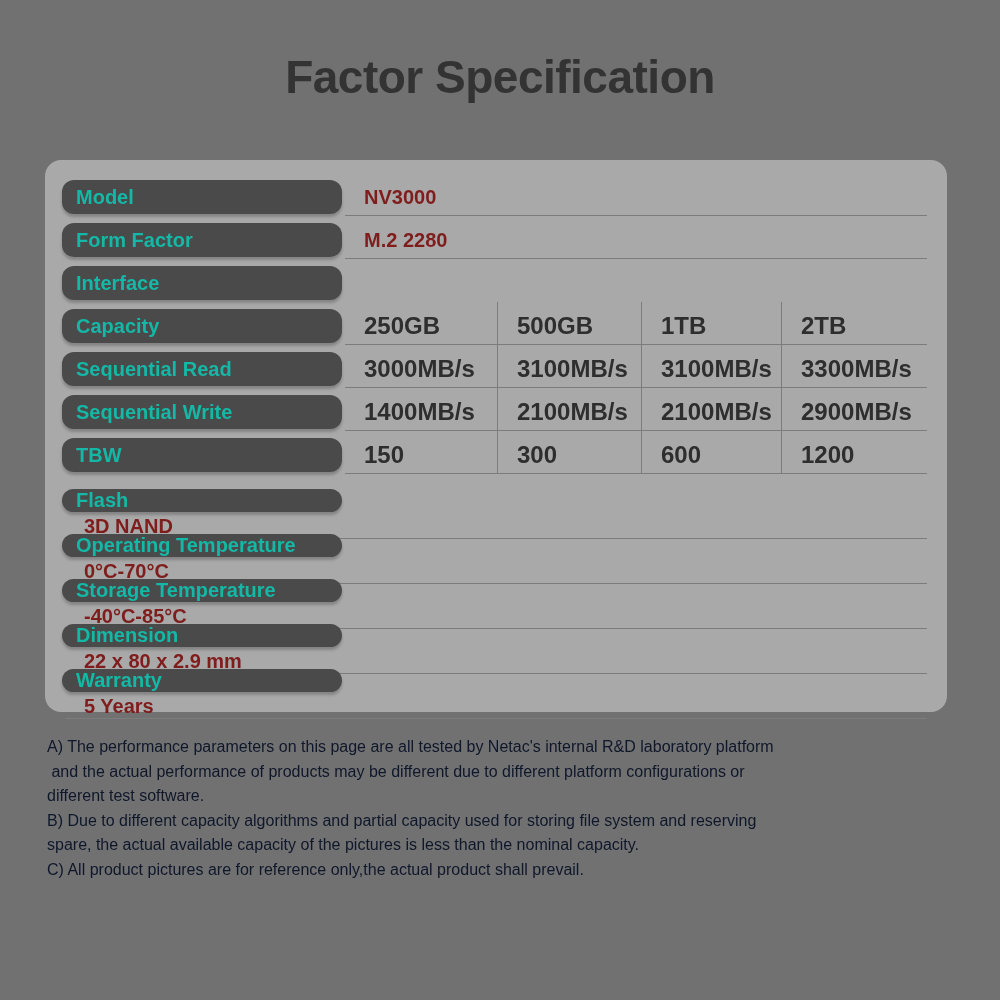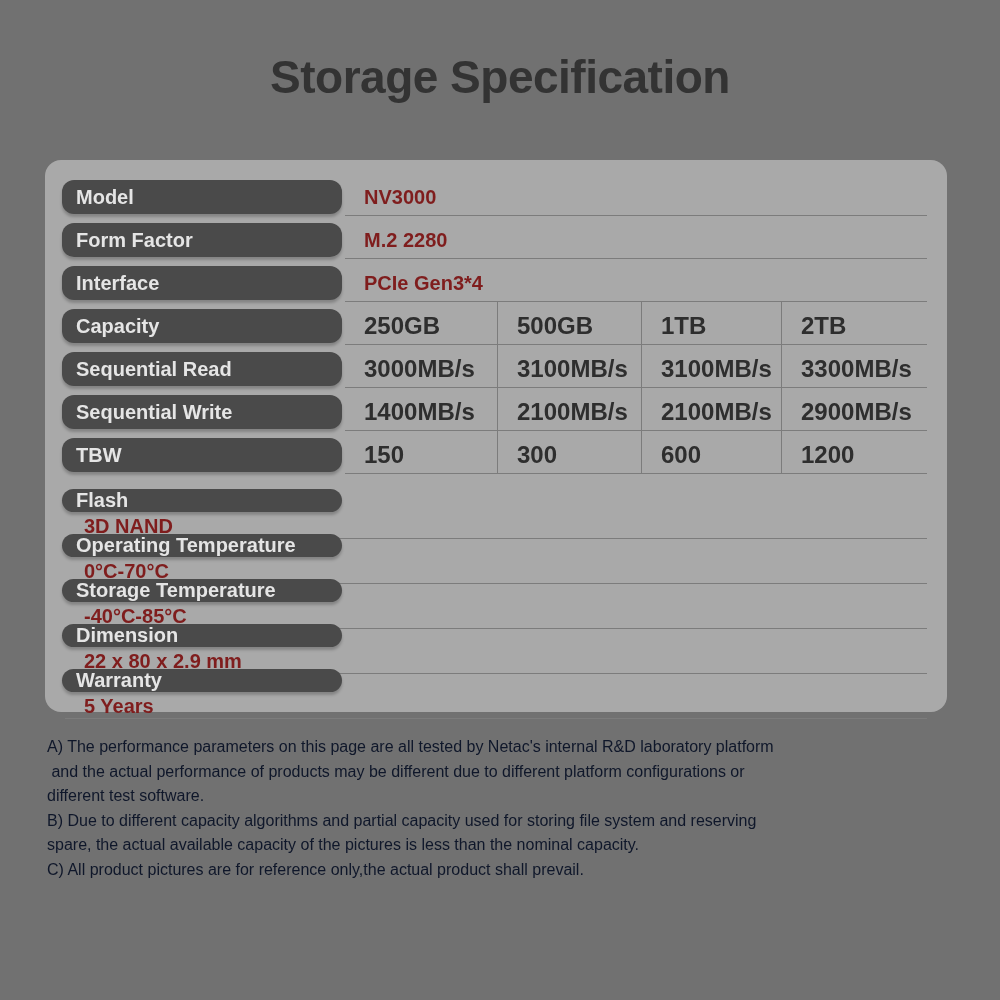--- a/index.html
+++ b/index.html
@@ -23,21 +23,21 @@
     border-radius:16px;
     box-sizing:border-box;
     padding:16px 20px 0 17px;
   }
   .row{display:flex;height:43px;}
   .row.tall{height:45px;flex-direction:column;}
   .row.gap-above{margin-top:8px;}
   .pill{
     width:280px;min-width:280px;height:34px;margin-top:4px;
     background:#4a4a4a;border-radius:12px;
-    color:#e5e5e5;font-size:20px;font-weight:bold;
+    color:#14b8a6;font-size:20px;font-weight:bold;
     display:flex;align-items:center;
     padding:0 14px;box-sizing:border-box;
     box-shadow:0 3px 3px rgba(0,0,0,0.22);
     white-space:nowrap;
   }
   .vals{
     flex:1;margin-left:3px;height:40px;box-sizing:border-box;
     border-bottom:1.5px solid #7c7c7c;
     display:flex;align-items:center;
     padding-left:19px;padding-top:3px;
@@ -59,37 +59,36 @@
   .gcell:last-child{border-right:none;}
   .notes{
     position:absolute;left:47px;top:735px;width:930px;
     color:#0f172a;font-size:16px;line-height:24.6px;
   }
   .notes div{white-space:pre;}
 </style>
 </head>
 <body>
 
-<div class="page-title">Storage Specification</div>
+<div class="page-title">Factor Specification</div>
 
 <div class="spec-panel">
 
   <div class="row">
     <div class="pill">Model</div>
     <div class="vals">NV3000</div>
   </div>
 
   <div class="row">
     <div class="pill">Form Factor</div>
     <div class="vals">M.2 2280</div>
   </div>
 
   <div class="row">
     <div class="pill">Interface</div>
-    <div class="vals">PCIe Gen3*4</div>
   </div>
 
   <div class="row">
     <div class="pill">Capacity</div>
     <div class="gridvals">
       <div class="gcell">250GB</div>
       <div class="gcell">500GB</div>
       <div class="gcell">1TB</div>
       <div class="gcell">2TB</div>
     </div>

